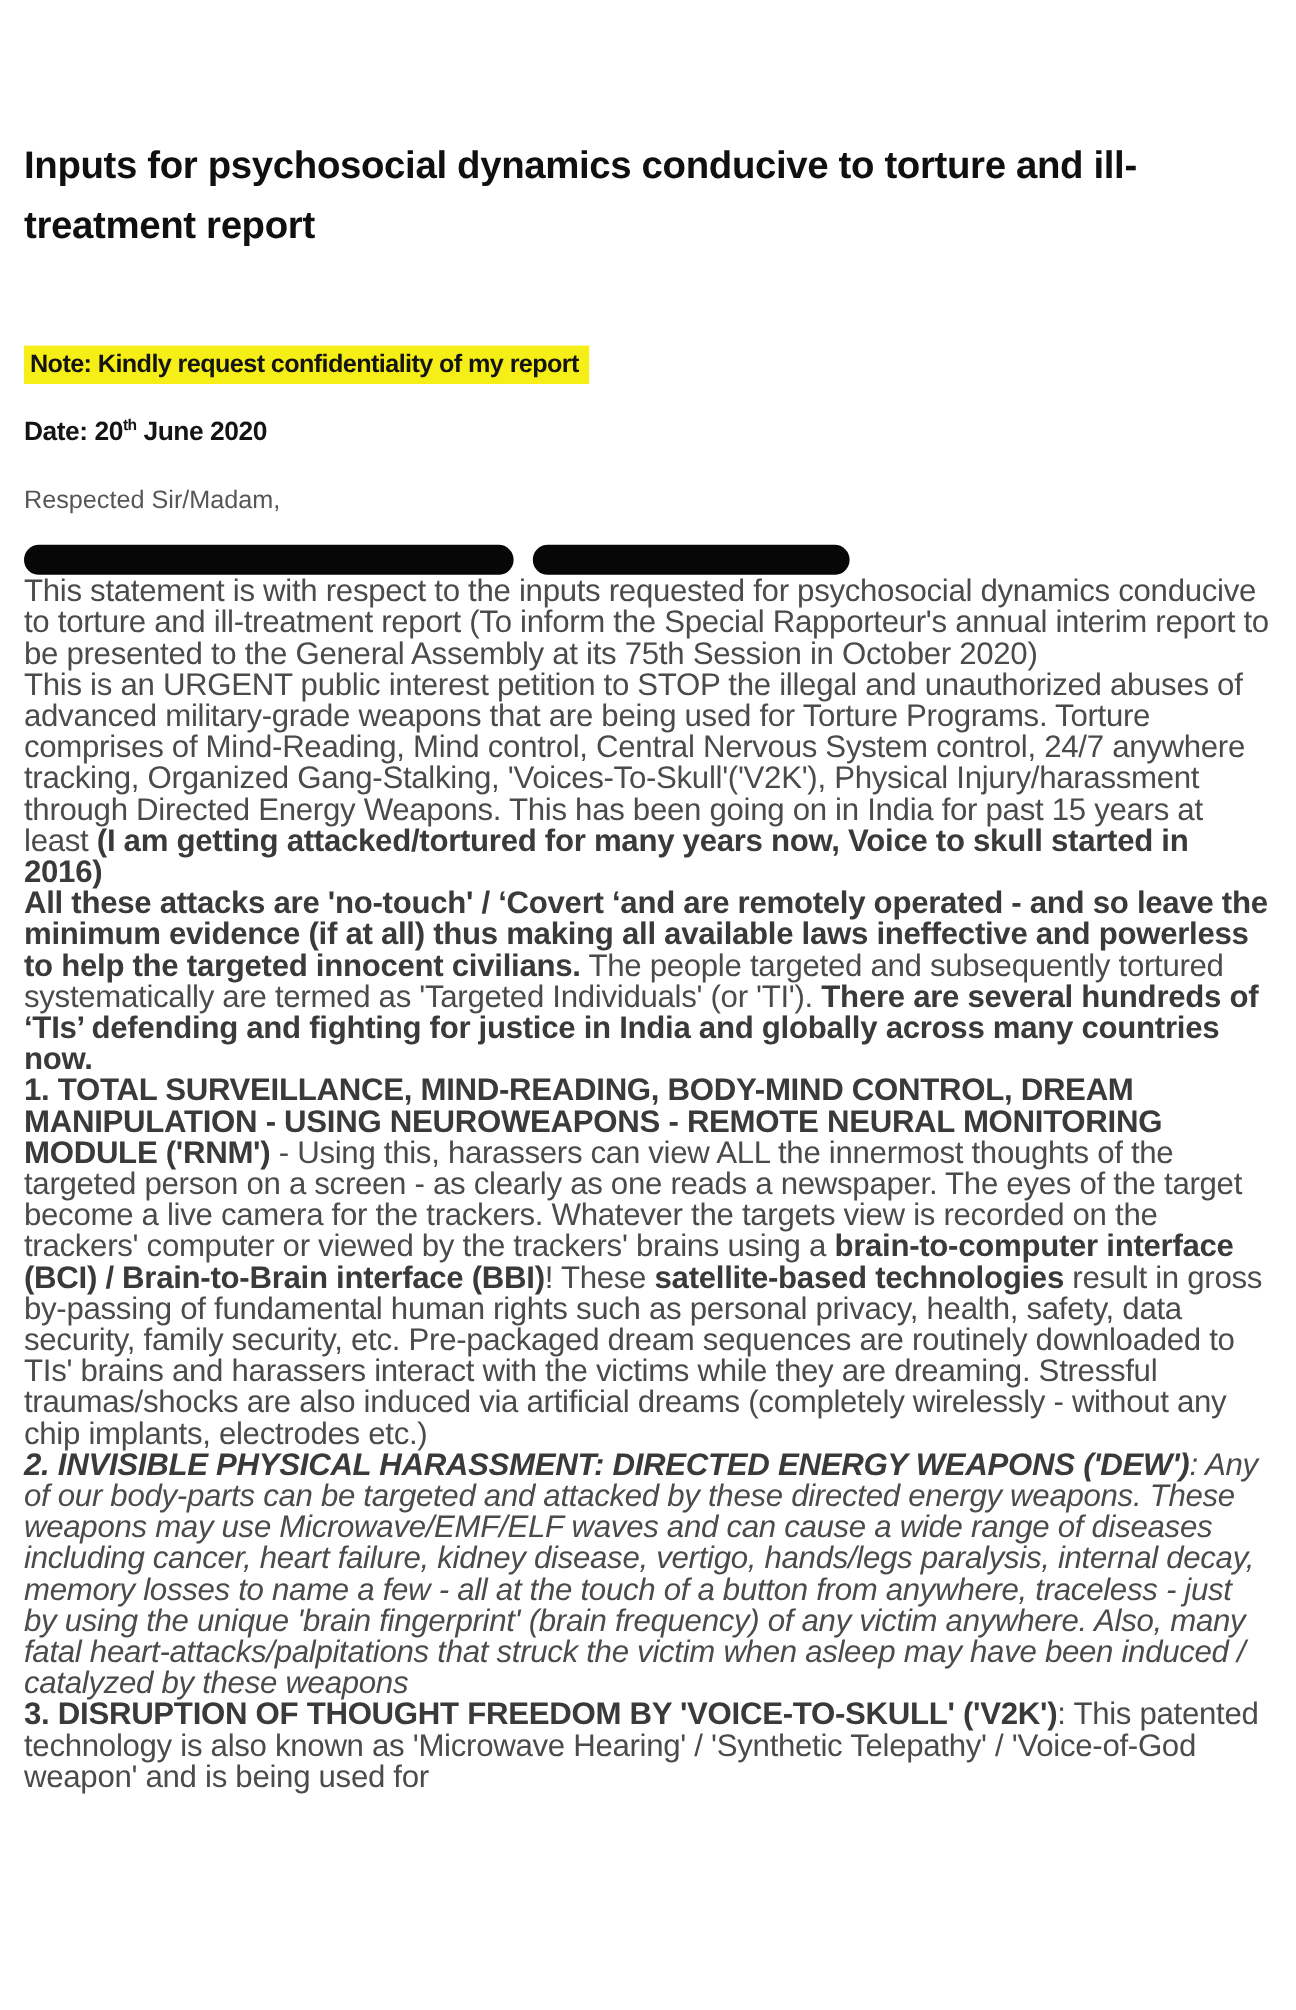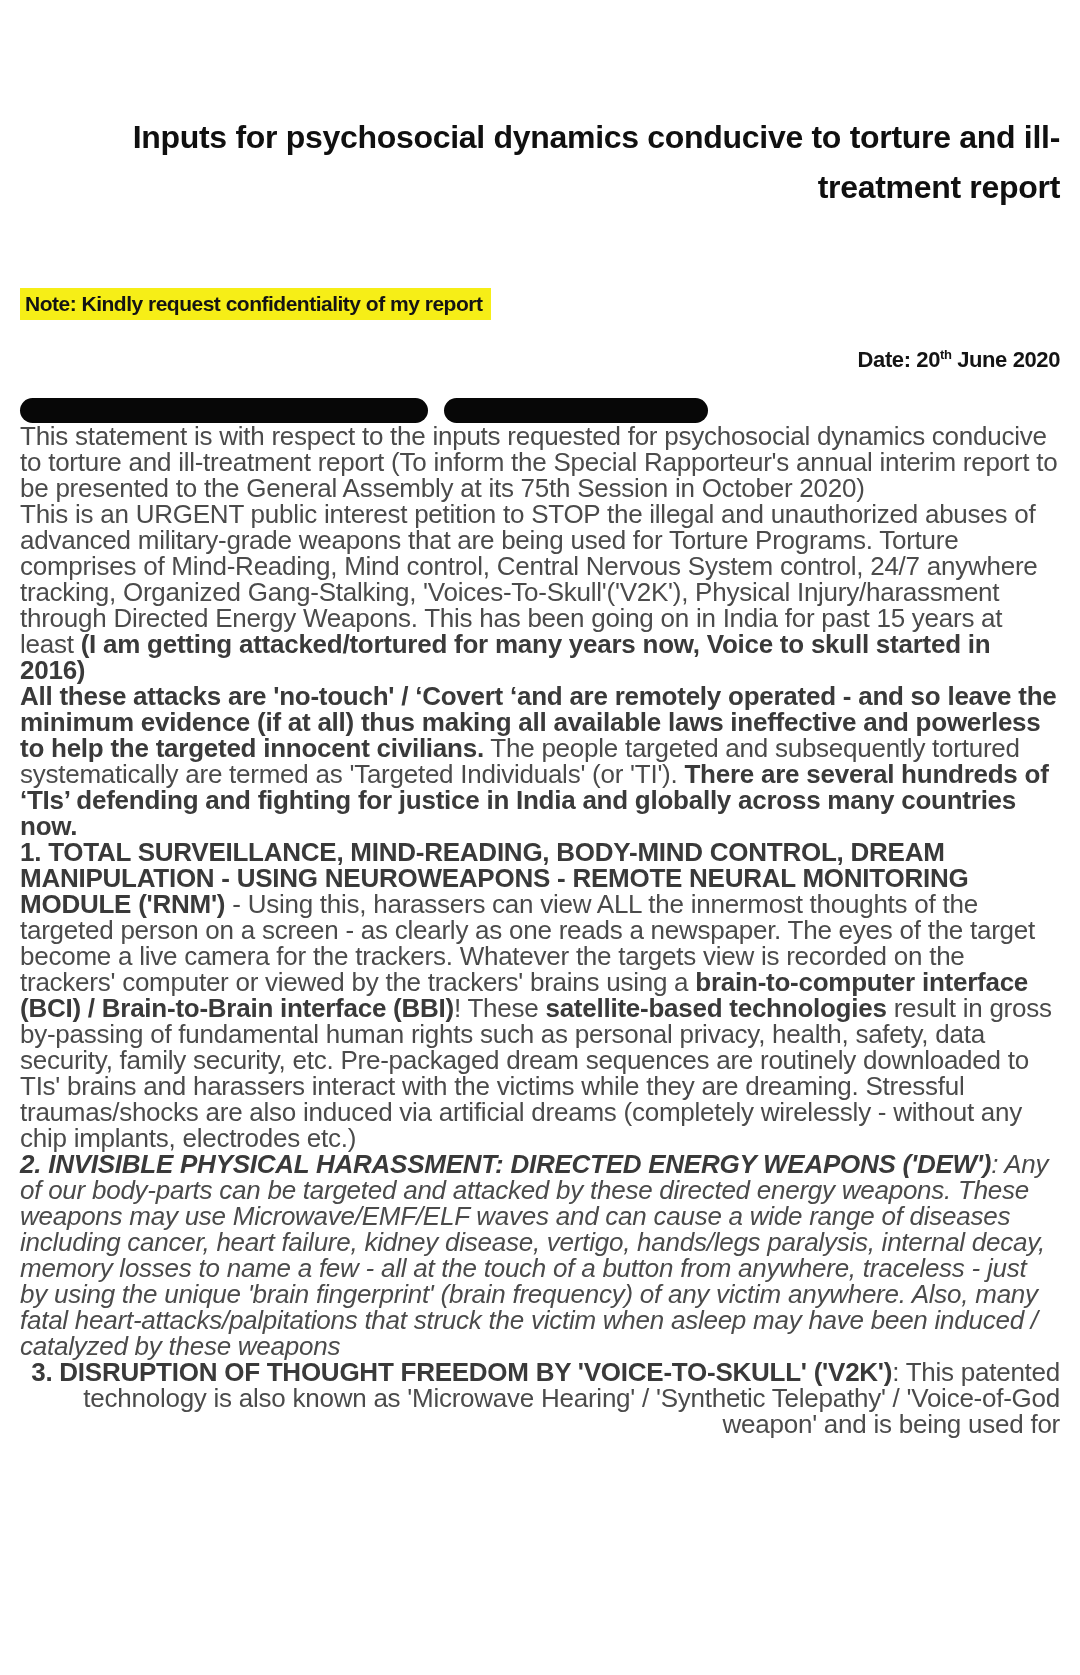--- a/index.html
+++ b/index.html
@@ -12,21 +12,21 @@
     height: 1675px;
     overflow: hidden;
     font-family: "Liberation Sans", sans-serif;
   }
   .doc {
     padding: 0 20px;
   }
   h1.title {
     margin: 0;
     padding-top: 112px;
-    text-align: right;
+    text-align: left;
     font-size: 32px;
     line-height: 50px;
     font-weight: 700;
     letter-spacing: -0.3px;
     color: var(--title, #101010);
   }
   .note-row {
     margin-top: 76px;
     line-height: 0;
   }
@@ -40,21 +40,20 @@
     line-height: 30px;
     padding: 1px 9px 1px 5px;
   }
   p.date {
     margin: 26px 0 0 0;
     font-size: 22px;
     font-weight: 700;
     letter-spacing: -0.4px;
     line-height: 28px;
     color: #141414;
-    text-align: right;
   }
   p.date sup {
     font-size: 13px;
     line-height: 0;
     vertical-align: super;
   }
   p.salutation {
     margin: 30px 0 0 0;
     font-size: 21px;
     line-height: 26px;
@@ -84,35 +83,36 @@
     color: var(--bold, #3A3A3A);
   }
   p.body .serif {
     font-family: Liberation Sans, sans-serif;
   }
   .p0 { margin-top: 26px; }
   .p1 { margin-top: 42px; }
   .p2 { margin-top: 37px; }
   .p3 { margin-top: 45px; }
   .p4 { margin-top: 28px; font-style: italic; }
-  .p5 { margin-top: 30px; text-align: right; }
+  .p5 { margin-top: 30px; }
 </style>
 </head>
 <body>
 
 <div class="doc">
 
   <h1 class="title">Inputs for psychosocial dynamics conducive to torture and ill-treatment report</h1>
 
   <div class="note-row">
     <span class="note">Note: Kindly request confidentiality of my report</span>
   </div>
 
   <p class="date"><span>Date: 20</span><sup>th</sup><span> June 2020</span></p>
 
+  <p class="salutation">Respected Sir/Madam,</p>
 
   <div class="redactions">
     <span class="bar bar1"></span>
     <span class="bar bar2"></span>
   </div>
 
   <p class="body p0"><span>This statement is with respect to the inputs requested for psychosocial dynamics conducive to torture and ill-treatment report (To inform the Special Rapporteur's annual interim report to be presented to the General Assembly at its 75th Session in October 2020)</span></p>
   <p class="body p1"><span>This is an URGENT public interest petition to STOP the illegal and unauthorized abuses of advanced military-grade weapons that are being used for Torture Programs. Torture comprises of Mind-Reading, Mind control, Central Nervous System control, 24/7 anywhere tracking, Organized Gang-Stalking, 'Voices-To-Skull'('V2K'), Physical Injury/harassment through Directed Energy Weapons. This has been going on in India for past 15 years at least </span><span class="b">(I am getting attacked/tortured for many years now, Voice to skull started in 2016)</span></p>
   <p class="body p2"><span class="b">All these attacks are 'no-touch' / ‘Covert ‘and </span><span class="b serif">are</span><span class="b"> remotely operated - and so leave the minimum evidence (if at all) thus making all available laws ineffective and powerless to help the targeted innocent civilians.</span><span> The people targeted and subsequently tortured systematically are termed as 'Targeted Individuals' (or 'TI'). </span><span class="b">There are several hundreds of ‘TIs’ defending and fighting for justice in India and globally across many countries now.</span></p>
   <p class="body p3"><span class="b">1. TOTAL SURVEILLANCE, MIND-READING, BODY-MIND CONTROL, DREAM MANIPULATION - USING NEUROWEAPONS - REMOTE NEURAL MONITORING MODULE ('RNM')</span><span> - Using this, harassers can view ALL the innermost thoughts of the targeted person on a screen - as clearly as one reads a newspaper. The eyes of the target become a live camera for the trackers. Whatever the targets view is recorded on the trackers' computer or viewed by the trackers' brains using a </span><span class="b">brain-to-computer interface (BCI) / Brain-to-Brain interface (BBI)</span><span>! These </span><span class="b">satellite-based technologies</span><span> result in gross by-passing of fundamental human rights such as personal privacy, health, safety, data security, family security, etc. Pre-packaged dream sequences are routinely downloaded to TIs' brains and harassers interact with the victims while they are dreaming. Stressful traumas/shocks are also induced via artificial dreams (completely wirelessly - without any chip implants, electrodes etc.)</span></p>

